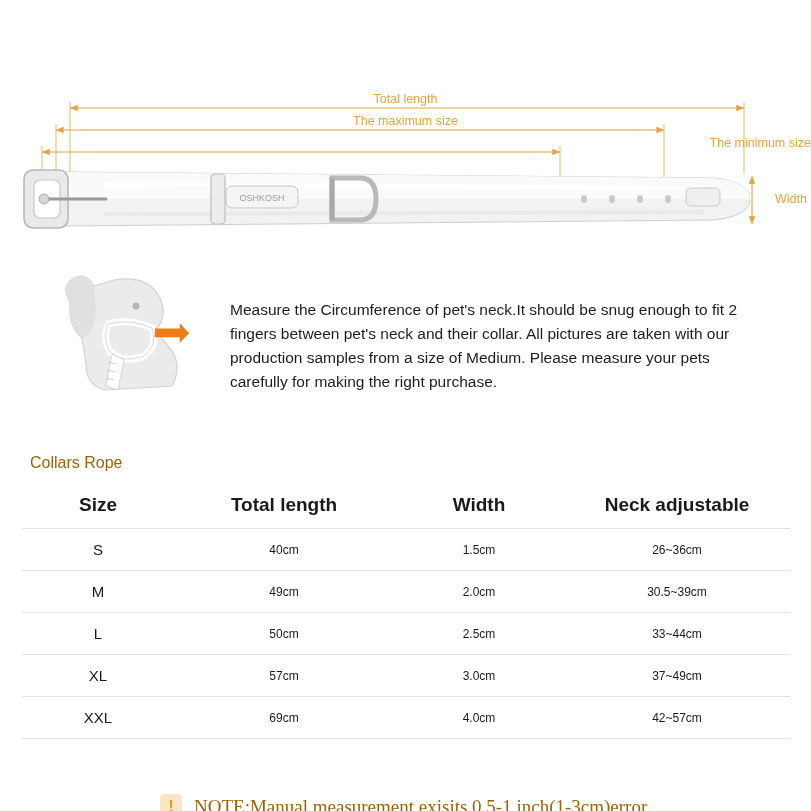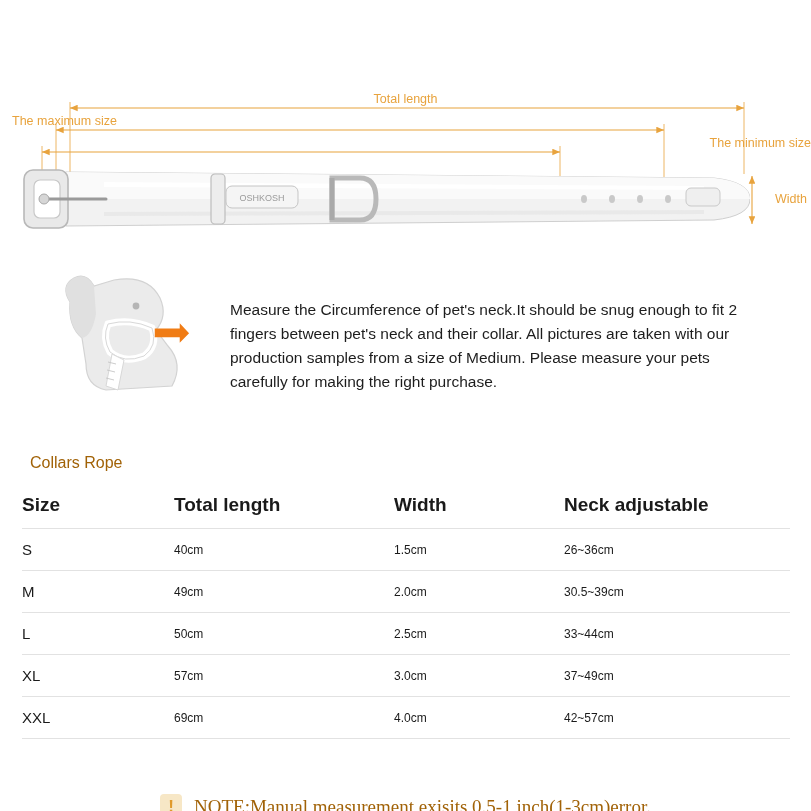--- a/index.html
+++ b/index.html
@@ -26,21 +26,21 @@
     height: 210px;
   }
   .dim-label {
     position: absolute;
     color: #e8a33d;
     font-size: 12.5px;
     white-space: nowrap;
     text-align: center;
   }
   .dim-label.total { left: 0; right: 0; top: 48px; text-align: center; }
-  .dim-label.maxs  { left: 0; right: 0; top: 70px; text-align: left; padding-left: 12px; }
+  .dim-label.maxs  { left: 0; right: 0; top: 70px; text-align: center; }
   .dim-label.mins  { left: 0; right: 0; top: 92px; text-align: right; }
   .width-label {
     position: absolute;
     right: 4px;
     top: 148px;
     color: #e8a33d;
     font-size: 12.5px;
   }
   .diagram svg.arrows {
     position: absolute;
@@ -89,21 +89,21 @@
   table.sizes {
     position: absolute;
     left: 22px;
     top: 440px;
     width: 768px;
     border-collapse: collapse;
     table-layout: fixed;
   }
   table.sizes th, table.sizes td {
     border-bottom: 1px solid #e2e2e2;
-    text-align: left;
+    text-align: center;
     font-weight: normal;
     color: #1a1a1a;
   }
   table.sizes thead th {
     font-size: 19px;
     font-weight: bold;
     padding: 10px 0 12px 0;
   }
   table.sizes tbody td {
     font-size: 12px;

